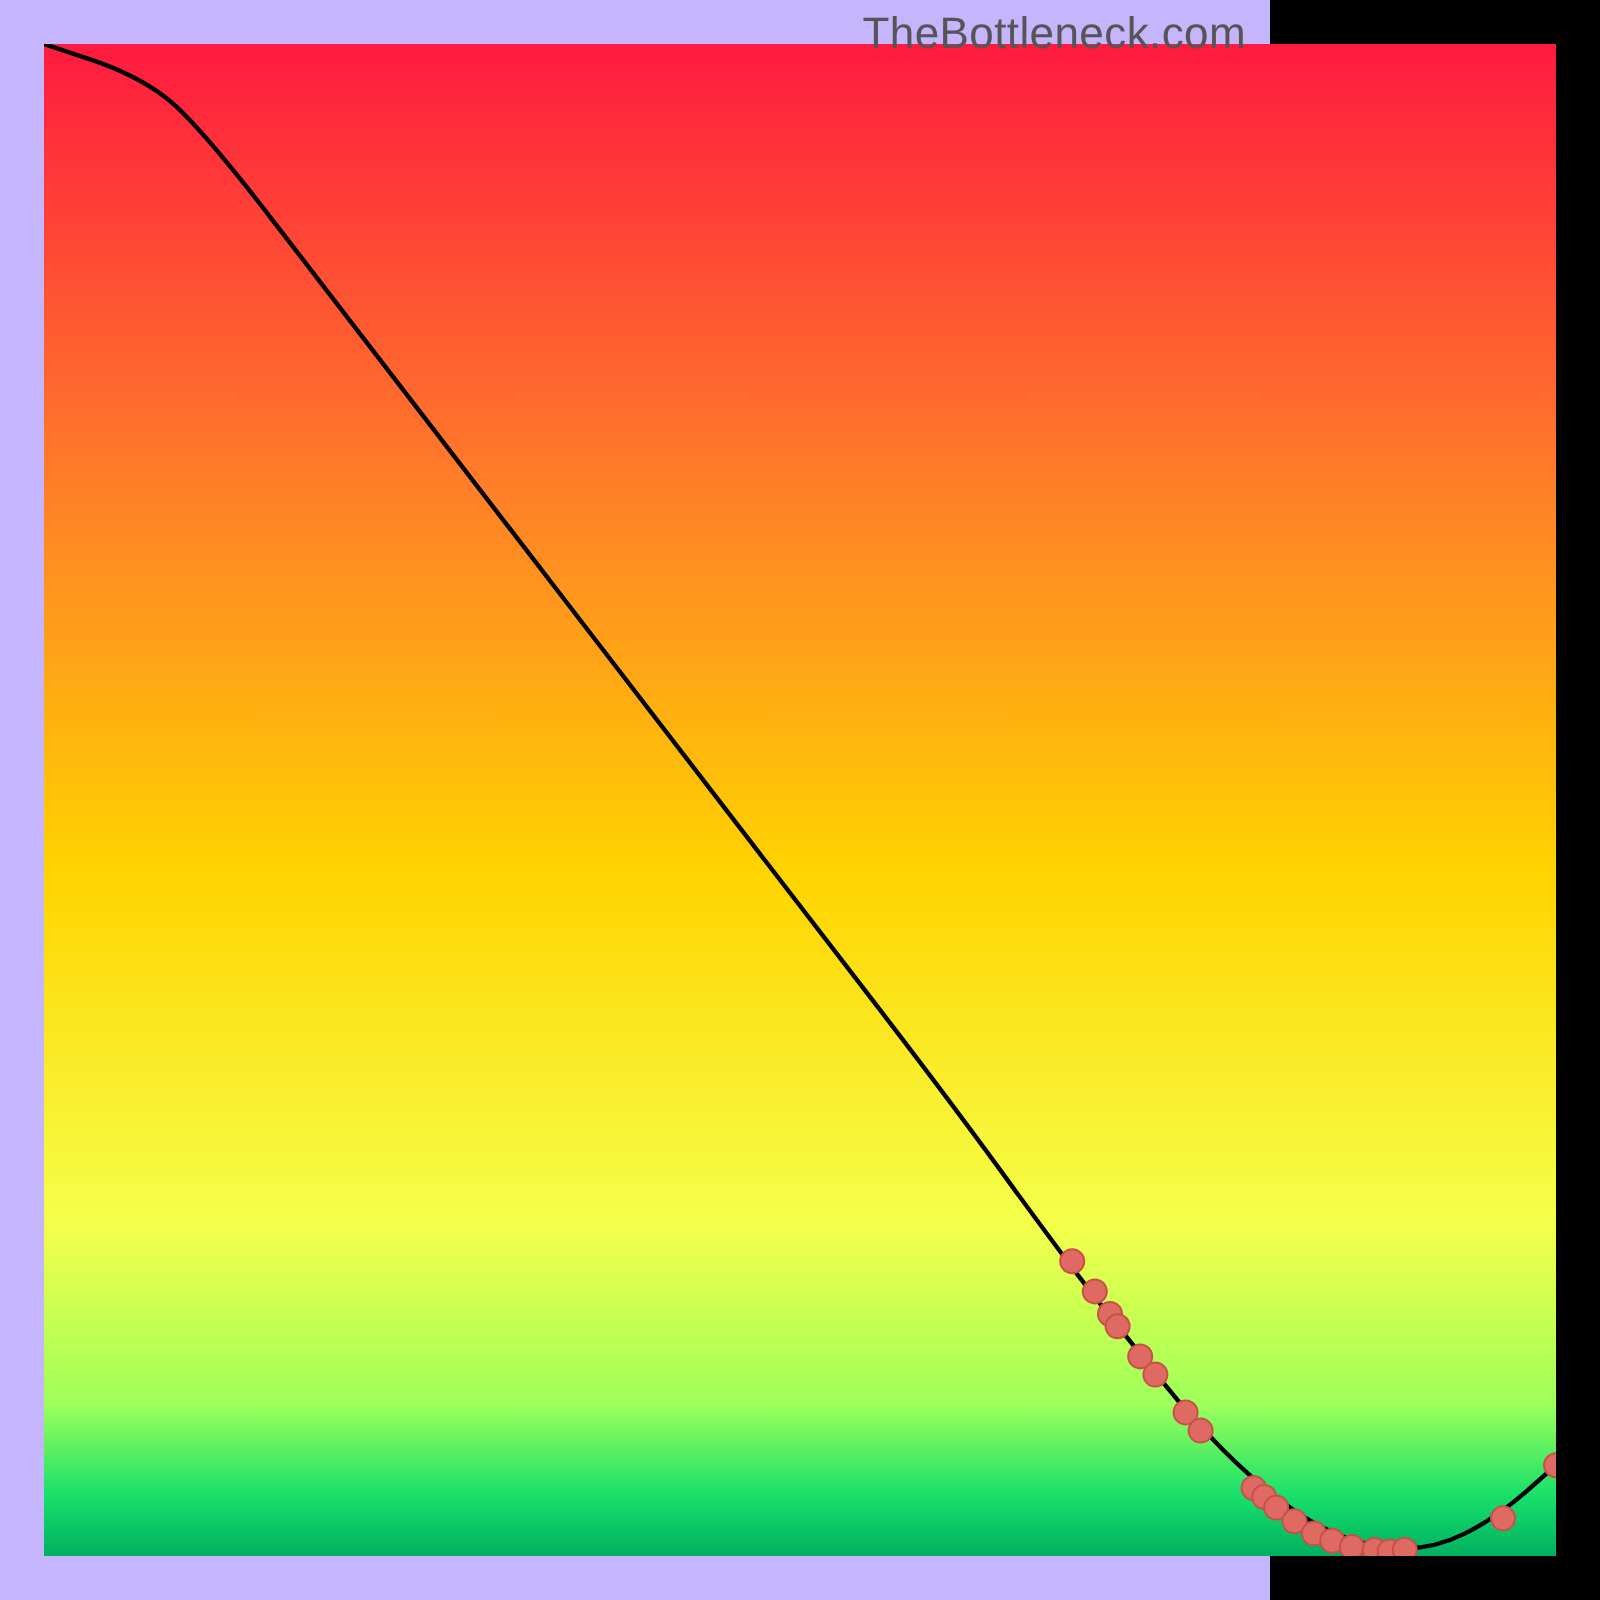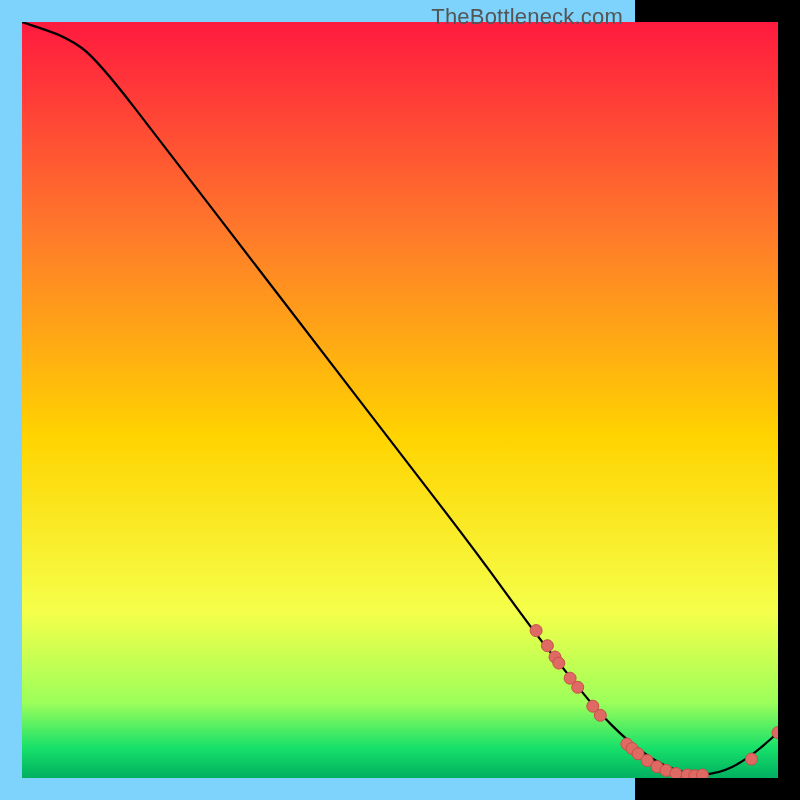--- a/index.html
+++ b/index.html
@@ -8,21 +8,21 @@
     background: #000;
     width: 800px;
     height: 800px;
     overflow: hidden;
     font-family: Arial, Helvetica, sans-serif;
   }
   .stage {
     position: relative;
     width: 635px;
     height: 800px;
-    background: #7dd3fc;
+    background: #c4b5fd;
   }
   .watermark {
     position: absolute;
     top: 4px;
     right: 12px;
     color: #555555;
     font-size: 22px;
     font-weight: 500;
     letter-spacing: 0.2px;
     z-index: 50;

